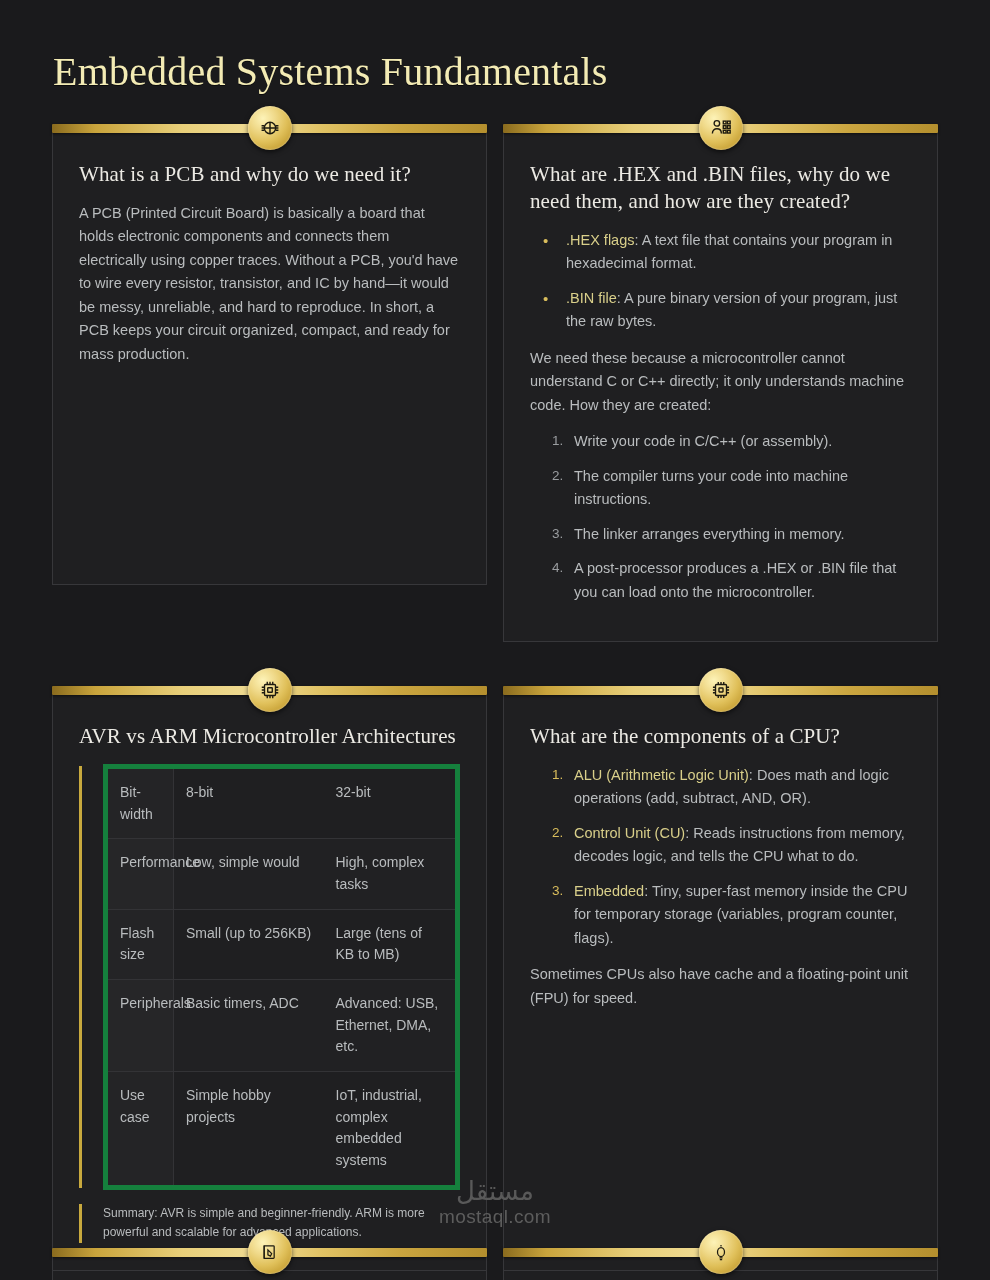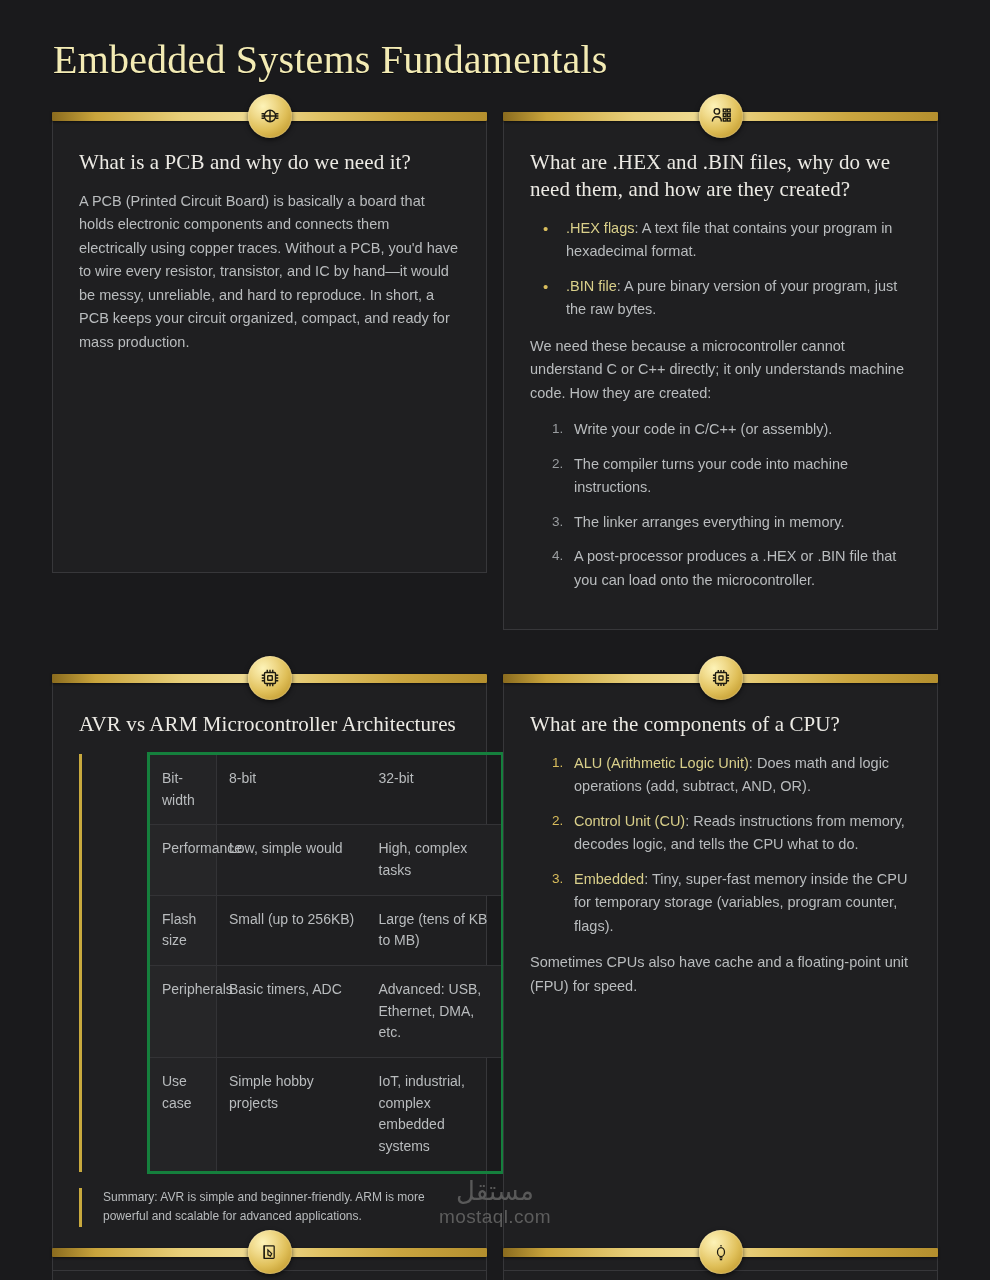--- a/index.html
+++ b/index.html
@@ -16,21 +16,21 @@
     padding: 0;
   }
 
   
   .page-title {
     font-family: "Liberation Serif", serif;
     font-size: 40px;
     font-weight: 400;
     letter-spacing: .2px;
     color: #f3ebb4;
-    padding: 36px 0 0 53px;
+    padding: 48px 0 0 53px;
     line-height: 1.2;
     text-shadow: 0 1px 0 rgba(0,0,0,.6);
   }
 
   
   .grid {
     position: relative;
     margin-top: 28px;
     padding: 0 52px;
     display: grid;
@@ -126,23 +126,22 @@
   .table-block::before {
     content: "";
     position: absolute;
     left: 0; top: 2px; bottom: 2px;
     width: 3px;
     background: #c8a93e;
   }
   table.cmp {
     width: 100%;
     border-collapse: collapse;
-    border: 3px solid #15803d;
+    border: 5px solid #15803d;
     table-layout: fixed;
-    margin-left: 44px;
   }
   table.cmp td {
     padding: 13px 12px;
     font-size: 14px;
     color: #b9bcbe;
     line-height: 1.55;
     vertical-align: top;
     border-bottom: 1px solid #333336;
   }
   table.cmp tr:last-child td { border-bottom: none; }

